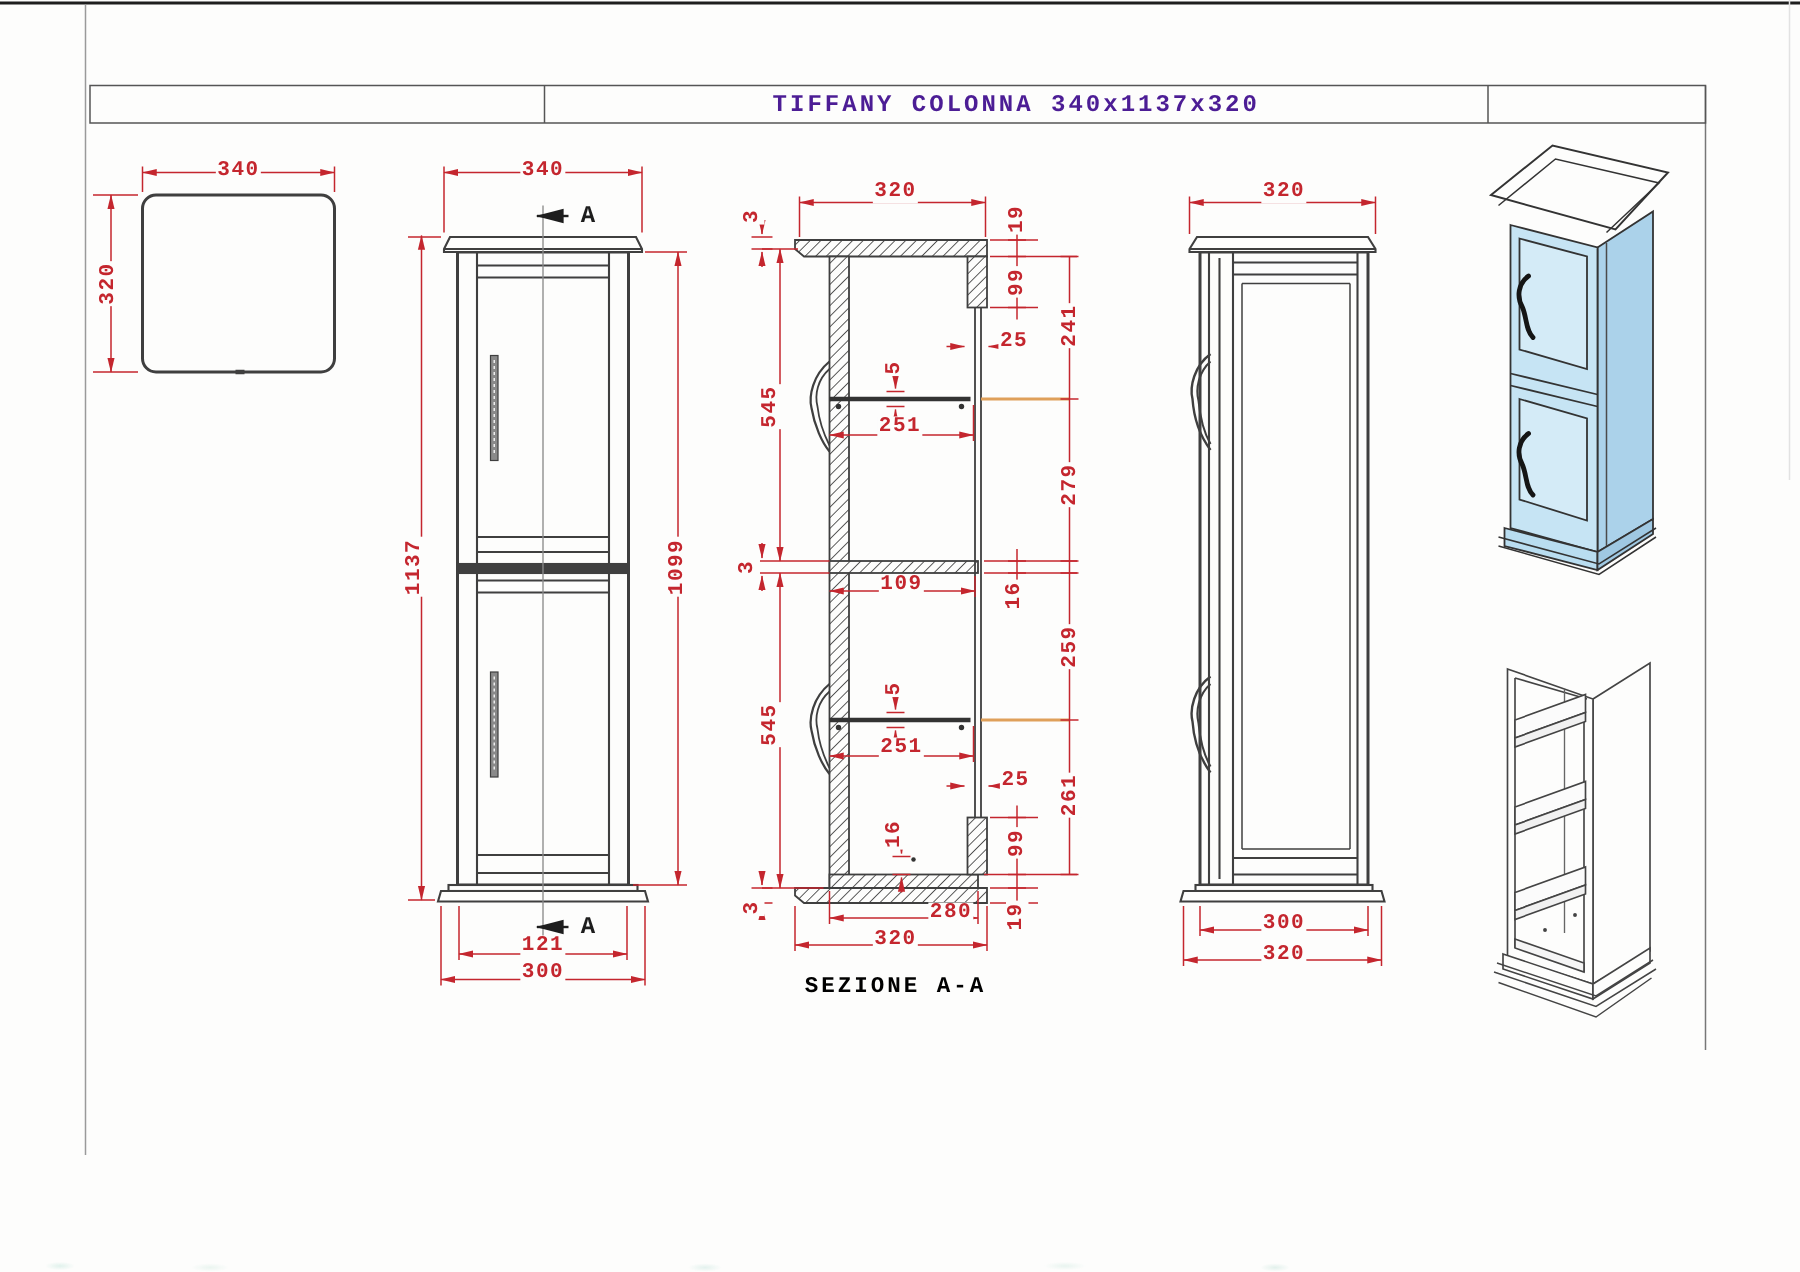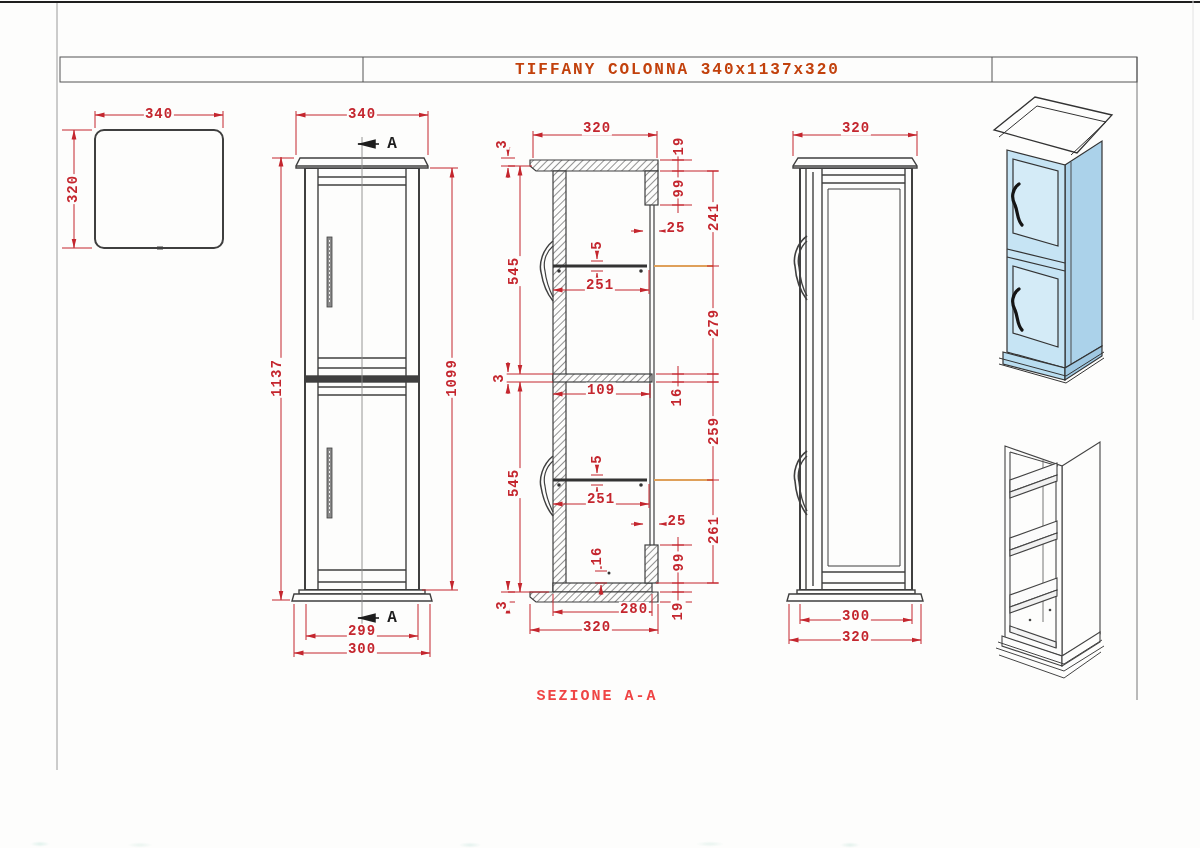--- a/index.html
+++ b/index.html
@@ -13,30 +13,30 @@
     color:#c4262e;font:bold 14px "Liberation Mono","DejaVu Sans Mono",monospace;
     letter-spacing:1px;line-height:1.05;background:#fdfdfc;padding:0 1px;white-space:nowrap;
   }
   .dim.v{transform:translate(-50%,-50%) rotate(-90deg);}
   .amark{
     position:absolute;transform:translate(-50%,-50%);
     color:#1d1d1d;font:bold 16px "Liberation Mono","DejaVu Sans Mono",monospace;
   }
   .sezione{
     position:absolute;transform:translate(-50%,-50%);
-    color:#ef4444;font:bold 15px "Liberation Mono","DejaVu Sans Mono",monospace;
-    letter-spacing:2px;white-space:nowrap;background:#fdfdfc;margin-top:38px;
+    color:#000000;font:bold 15px "Liberation Mono","DejaVu Sans Mono",monospace;
+    letter-spacing:2px;white-space:nowrap;background:#fdfdfc;
   }
   .titlebar{
     position:absolute;left:363px;top:57px;width:629px;height:25px;
     display:flex;align-items:center;justify-content:center;
   }
   .title-text{
     font:bold 16px "Liberation Mono","DejaVu Sans Mono",monospace;
-    letter-spacing:2px;color:#c2410c;white-space:nowrap;
+    letter-spacing:2px;color:#4c1d95;white-space:nowrap;
   }
   .scan-smudge{
     position:absolute;left:0;bottom:0;width:1200px;height:10px;opacity:.3;
     background:
       radial-gradient(14px 4px at 40px 6px,  #9fd8c8 0%, transparent 70%),
       radial-gradient(18px 4px at 140px 7px, #bfe2d4 0%, transparent 70%),
       radial-gradient(16px 4px at 470px 7px, #a9d8cd 0%, transparent 70%),
       radial-gradient(20px 4px at 710px 6px, #b9dfd2 0%, transparent 70%),
       radial-gradient(14px 4px at 850px 7px, #a5d4c6 0%, transparent 70%);
   }
@@ -327,21 +327,21 @@
 </div>
 
 <span class="dim" style="left:159px;top:114px">340</span>
 <span class="dim v" style="left:73px;top:189px">320</span>
 
 <span class="dim" style="left:362px;top:114px">340</span>
 <span class="amark" style="left:392px;top:144px">A</span>
 <span class="dim v" style="left:277px;top:378px">1137</span>
 <span class="dim v" style="left:452px;top:378px">1099</span>
 <span class="amark" style="left:392px;top:618px">A</span>
-<span class="dim" style="left:362px;top:631px">299</span>
+<span class="dim" style="left:362px;top:631px">121</span>
 <span class="dim" style="left:362px;top:649px">300</span>
 
 <span class="dim" style="left:597px;top:128px">320</span>
 <span class="dim v" style="left:502px;top:144px">3</span>
 <span class="dim v" style="left:679px;top:146px">19</span>
 <span class="dim v" style="left:679px;top:188px">99</span>
 <span class="dim" style="left:676px;top:228px">25</span>
 <span class="dim v" style="left:714px;top:217px">241</span>
 <span class="dim v" style="left:514px;top:271px">545</span>
 <span class="dim v" style="left:597px;top:245px">5</span>

